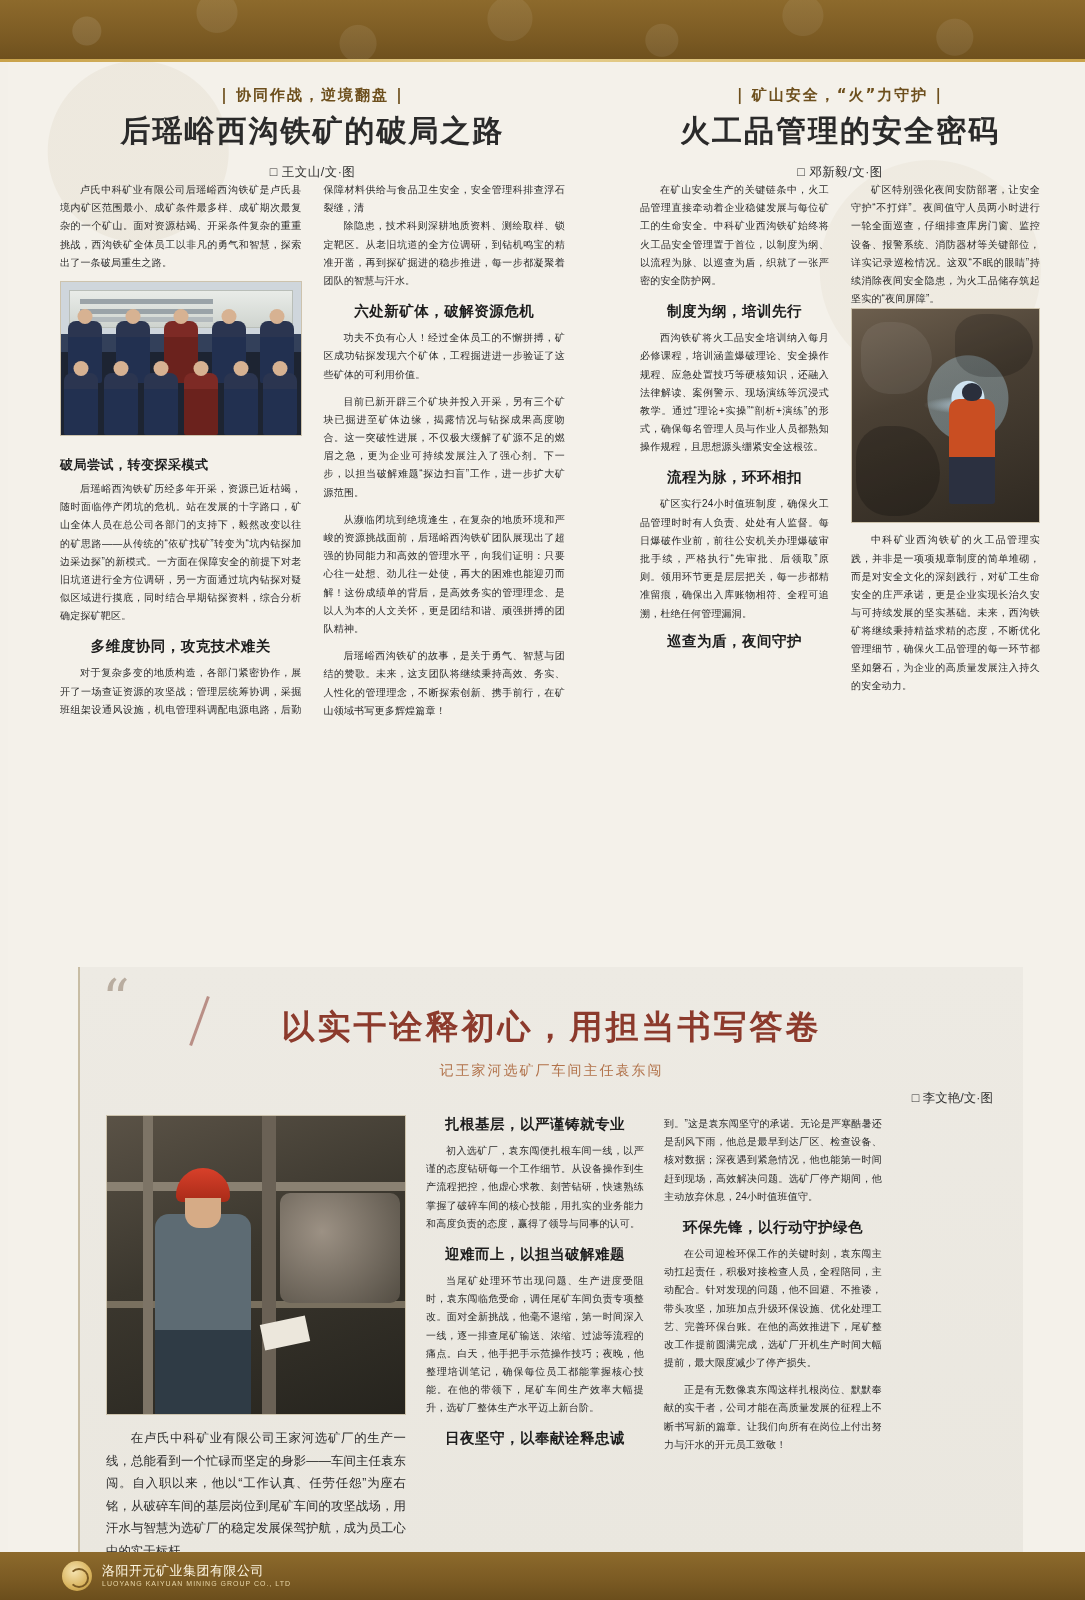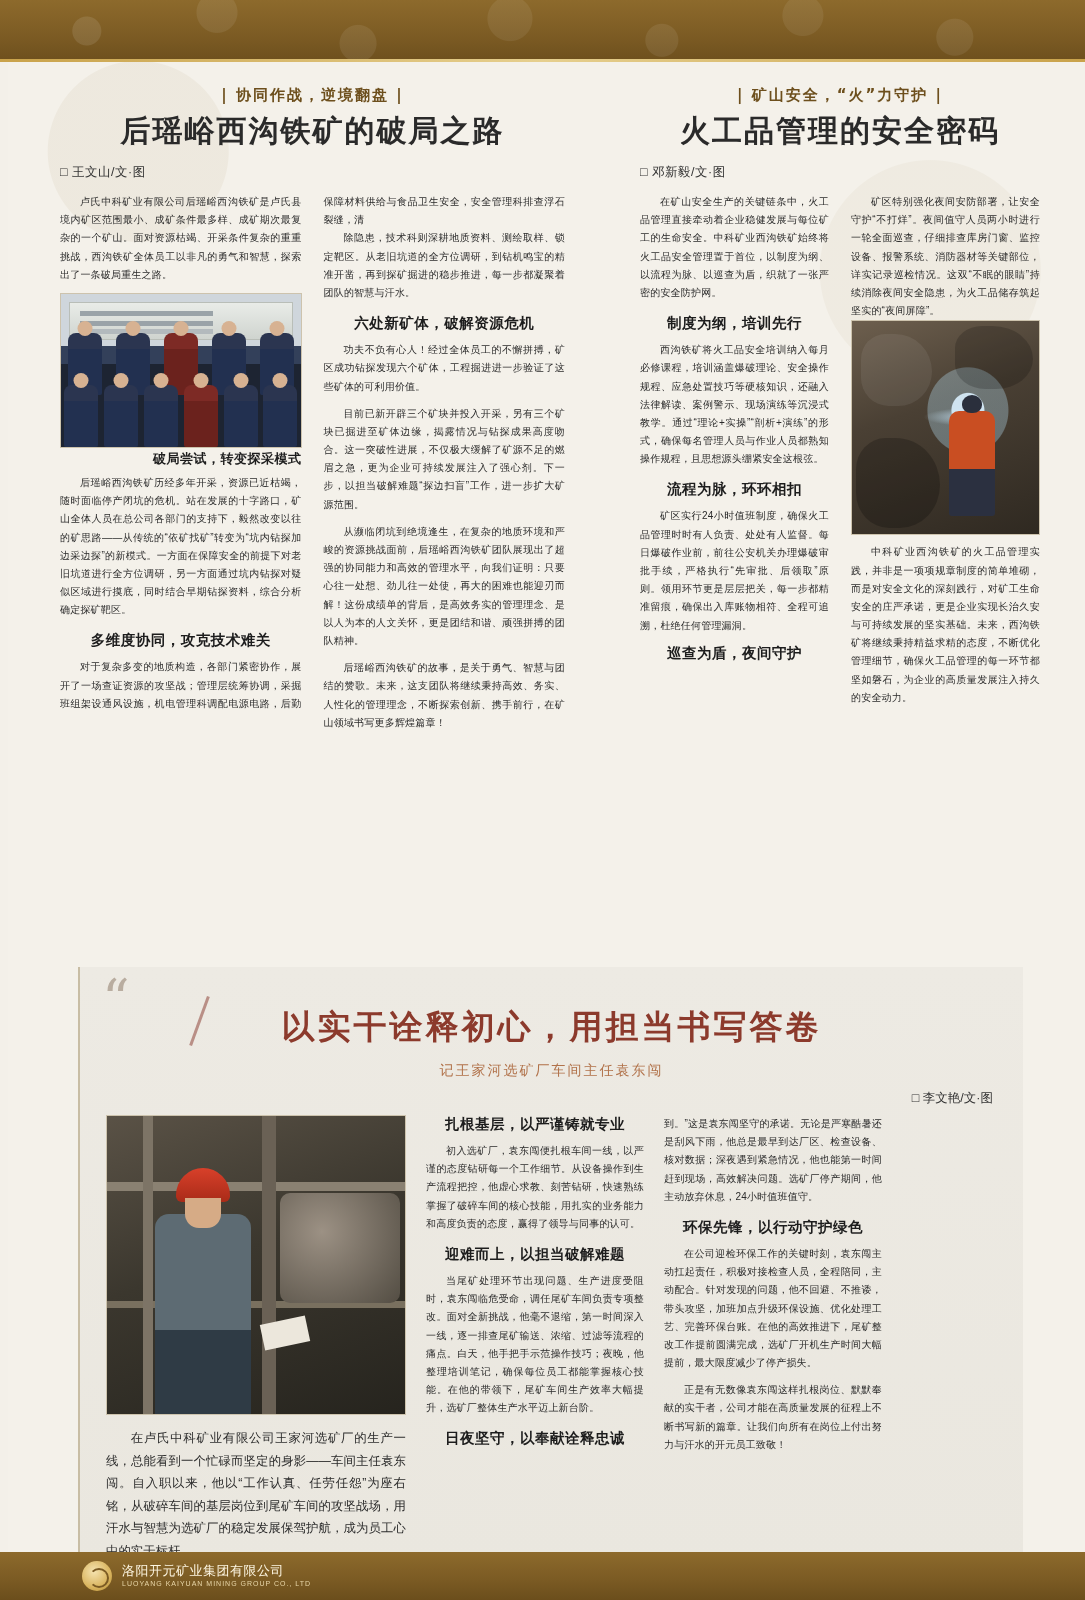--- a/index.html
+++ b/index.html
@@ -56,21 +56,21 @@
 
   
   .footer {
     position: absolute;
     bottom: 0; left: 0;
     width: 1085px;
     height: 48px;
     background: linear-gradient(180deg,#8d6a2c 0%, #7a5a23 60%, #6b4e1c 100%);
     display: flex;
     align-items: center;
-    padding-left: 82px;
+    padding-left: 62px;
   }
   .footer .logo-mark {
     width: 30px; height: 30px;
     border-radius: 50%;
     background: radial-gradient(circle at 40% 35%, #f5e3b0, #d9b45e 60%, #b28b33);
     margin-right: 10px;
     position: relative;
     flex: none;
   }
   .footer .logo-mark:after {
@@ -140,43 +140,42 @@
   .headline {
     text-align: center;
     font-size: 30px;
     font-weight: bold;
     color: #2a2a2a;
     letter-spacing: 2px;
     margin-bottom: 12px;
     font-family: "DejaVu Serif", serif;
   }
   .byline {
-    text-align: left;
+    text-align: center;
     font-size: 12.5px;
     color: #333;
-    margin-bottom: 12px;
     letter-spacing: .5px;
   }
 
   .twocol {
     column-count: 2;
     column-gap: 22px;
   }
   .photo {
     position: relative;
     background: #57452f;
     overflow: hidden;
     border: 1px solid #cdc3ad;
   }
   .caption {
-    text-align: right;
+    text-align: left;
     font-size: 13px;
     font-weight: bold;
     color: #1d1d1d;
-    margin: 2px 0 6px;
+    margin: 20px 0 6px;
     letter-spacing: .5px;
   }
 
   
   .ph-group {
     width: 100%;
     height: 155px;
     background:
       linear-gradient(180deg,#cfd6dc 0 34%, #33405a 34% 46%, #1d2432 46% 100%);
   }

